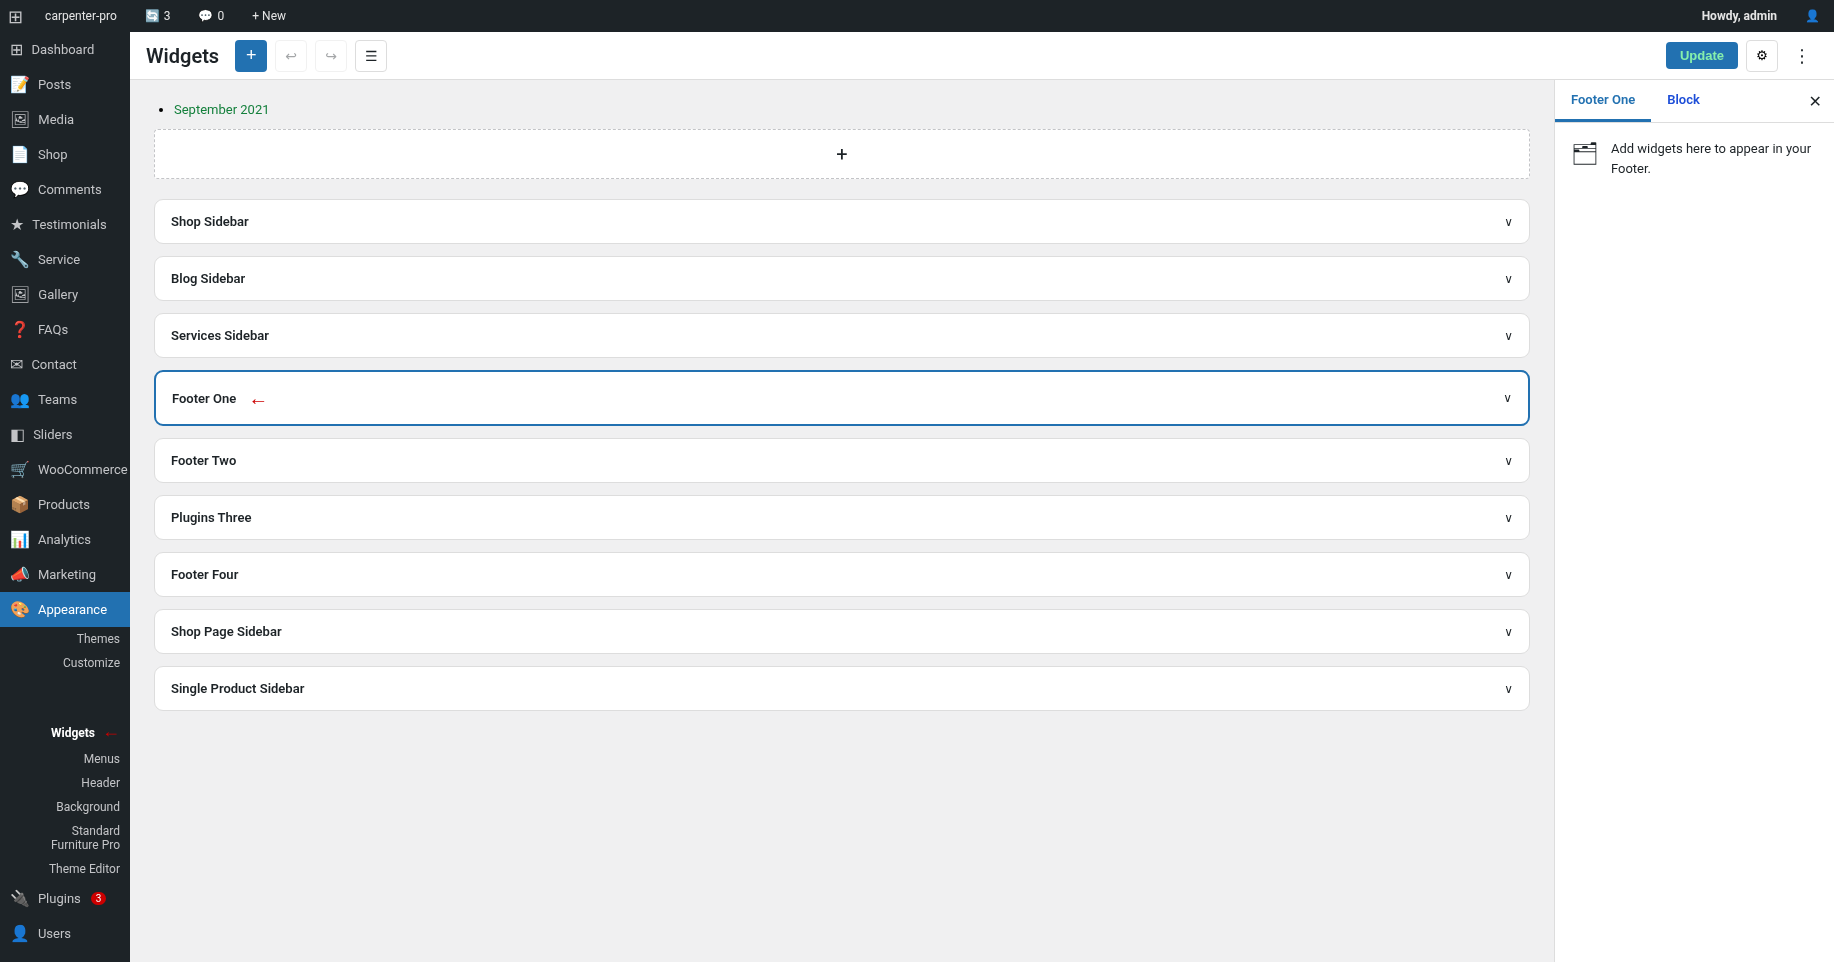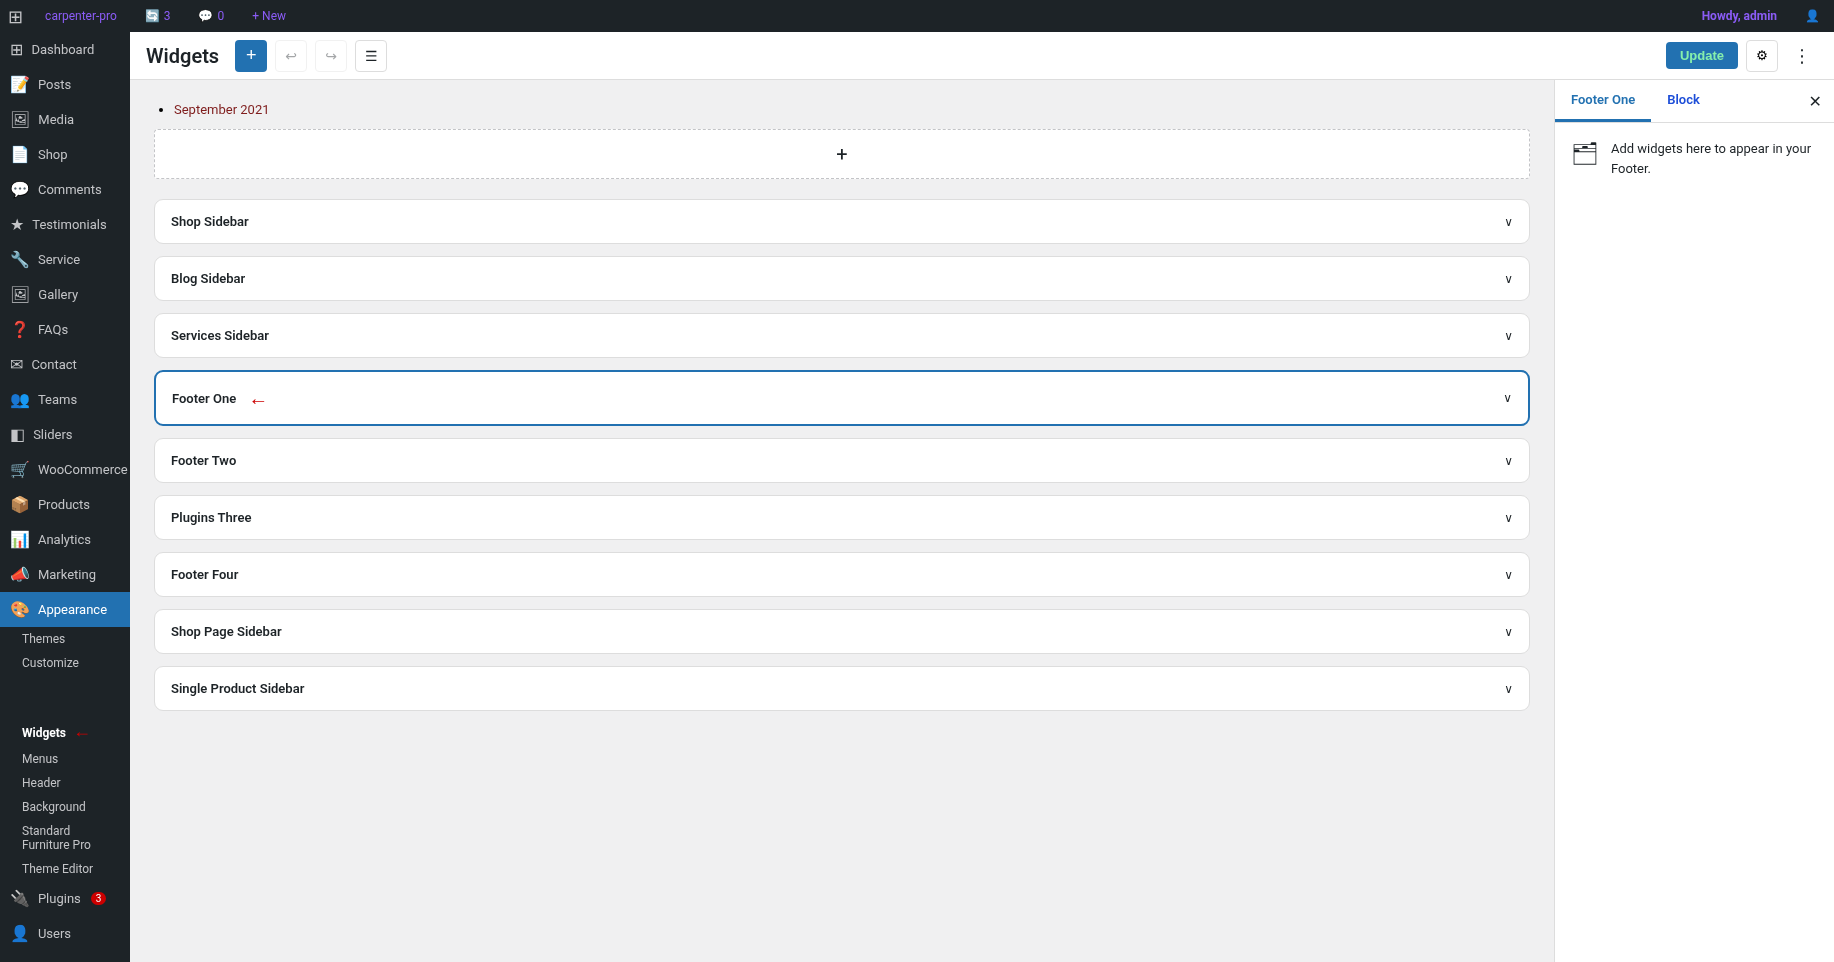--- a/index.html
+++ b/index.html
@@ -14,21 +14,21 @@
       align-items: center;
       padding: 0 8px;
       gap: 16px;
       flex-shrink: 0;
       z-index: 100;
     }
     .admin-bar-item {
       display: flex;
       align-items: center;
       gap: 4px;
-      color: #8b5cf6;
+      color: #e5e5e5;
       font-size: 12px;
       cursor: pointer;
       padding: 0 6px;
       height: 100%;
     }
     .admin-bar-right { margin-left: auto; font-weight: bold; }
     .wp-logo { color: #c3c4c7; font-size: 18px; }
 
     
     .main-layout {
@@ -56,20 +56,21 @@
       white-space: nowrap;
     }
     .sidebar-item.active { background: #2271b1; color: #fff; }
     .sidebar-item .icon { font-size: 16px; flex-shrink: 0; }
     .sidebar-sub { padding: 0; background: #1d2327; }
     .sidebar-sub-item {
       padding: 5px 10px 5px 22px;
       cursor: pointer;
       color: #c3c4c7;
       font-size: 12px;
+      text-align: right;
     }
     .sidebar-sub-item.active { color: #fff; font-weight: 700; margin-top: 40px; }
 
     
     .content-wrapper {
       flex: 1;
       display: flex;
       flex-direction: column;
       overflow: hidden;
     }
@@ -167,21 +168,21 @@
       padding: 20px 24px;
       background: #f0f0f1;
     }
 
     
     .archive-list {
       margin-bottom: 12px;
       padding-left: 20px;
     }
     .archive-list li { margin: 2px 0; }
-    .archive-link { color: #7f1d1d; text-decoration: none; font-size: 13px; }
+    .archive-link { color: #15803d; text-decoration: none; font-size: 13px; }
 
     
     .add-block-area {
       border: 1px dashed #c3c4c7;
       background: #fff;
       border-radius: 4px;
       height: 50px;
       display: flex;
       align-items: center;
       justify-content: center;

